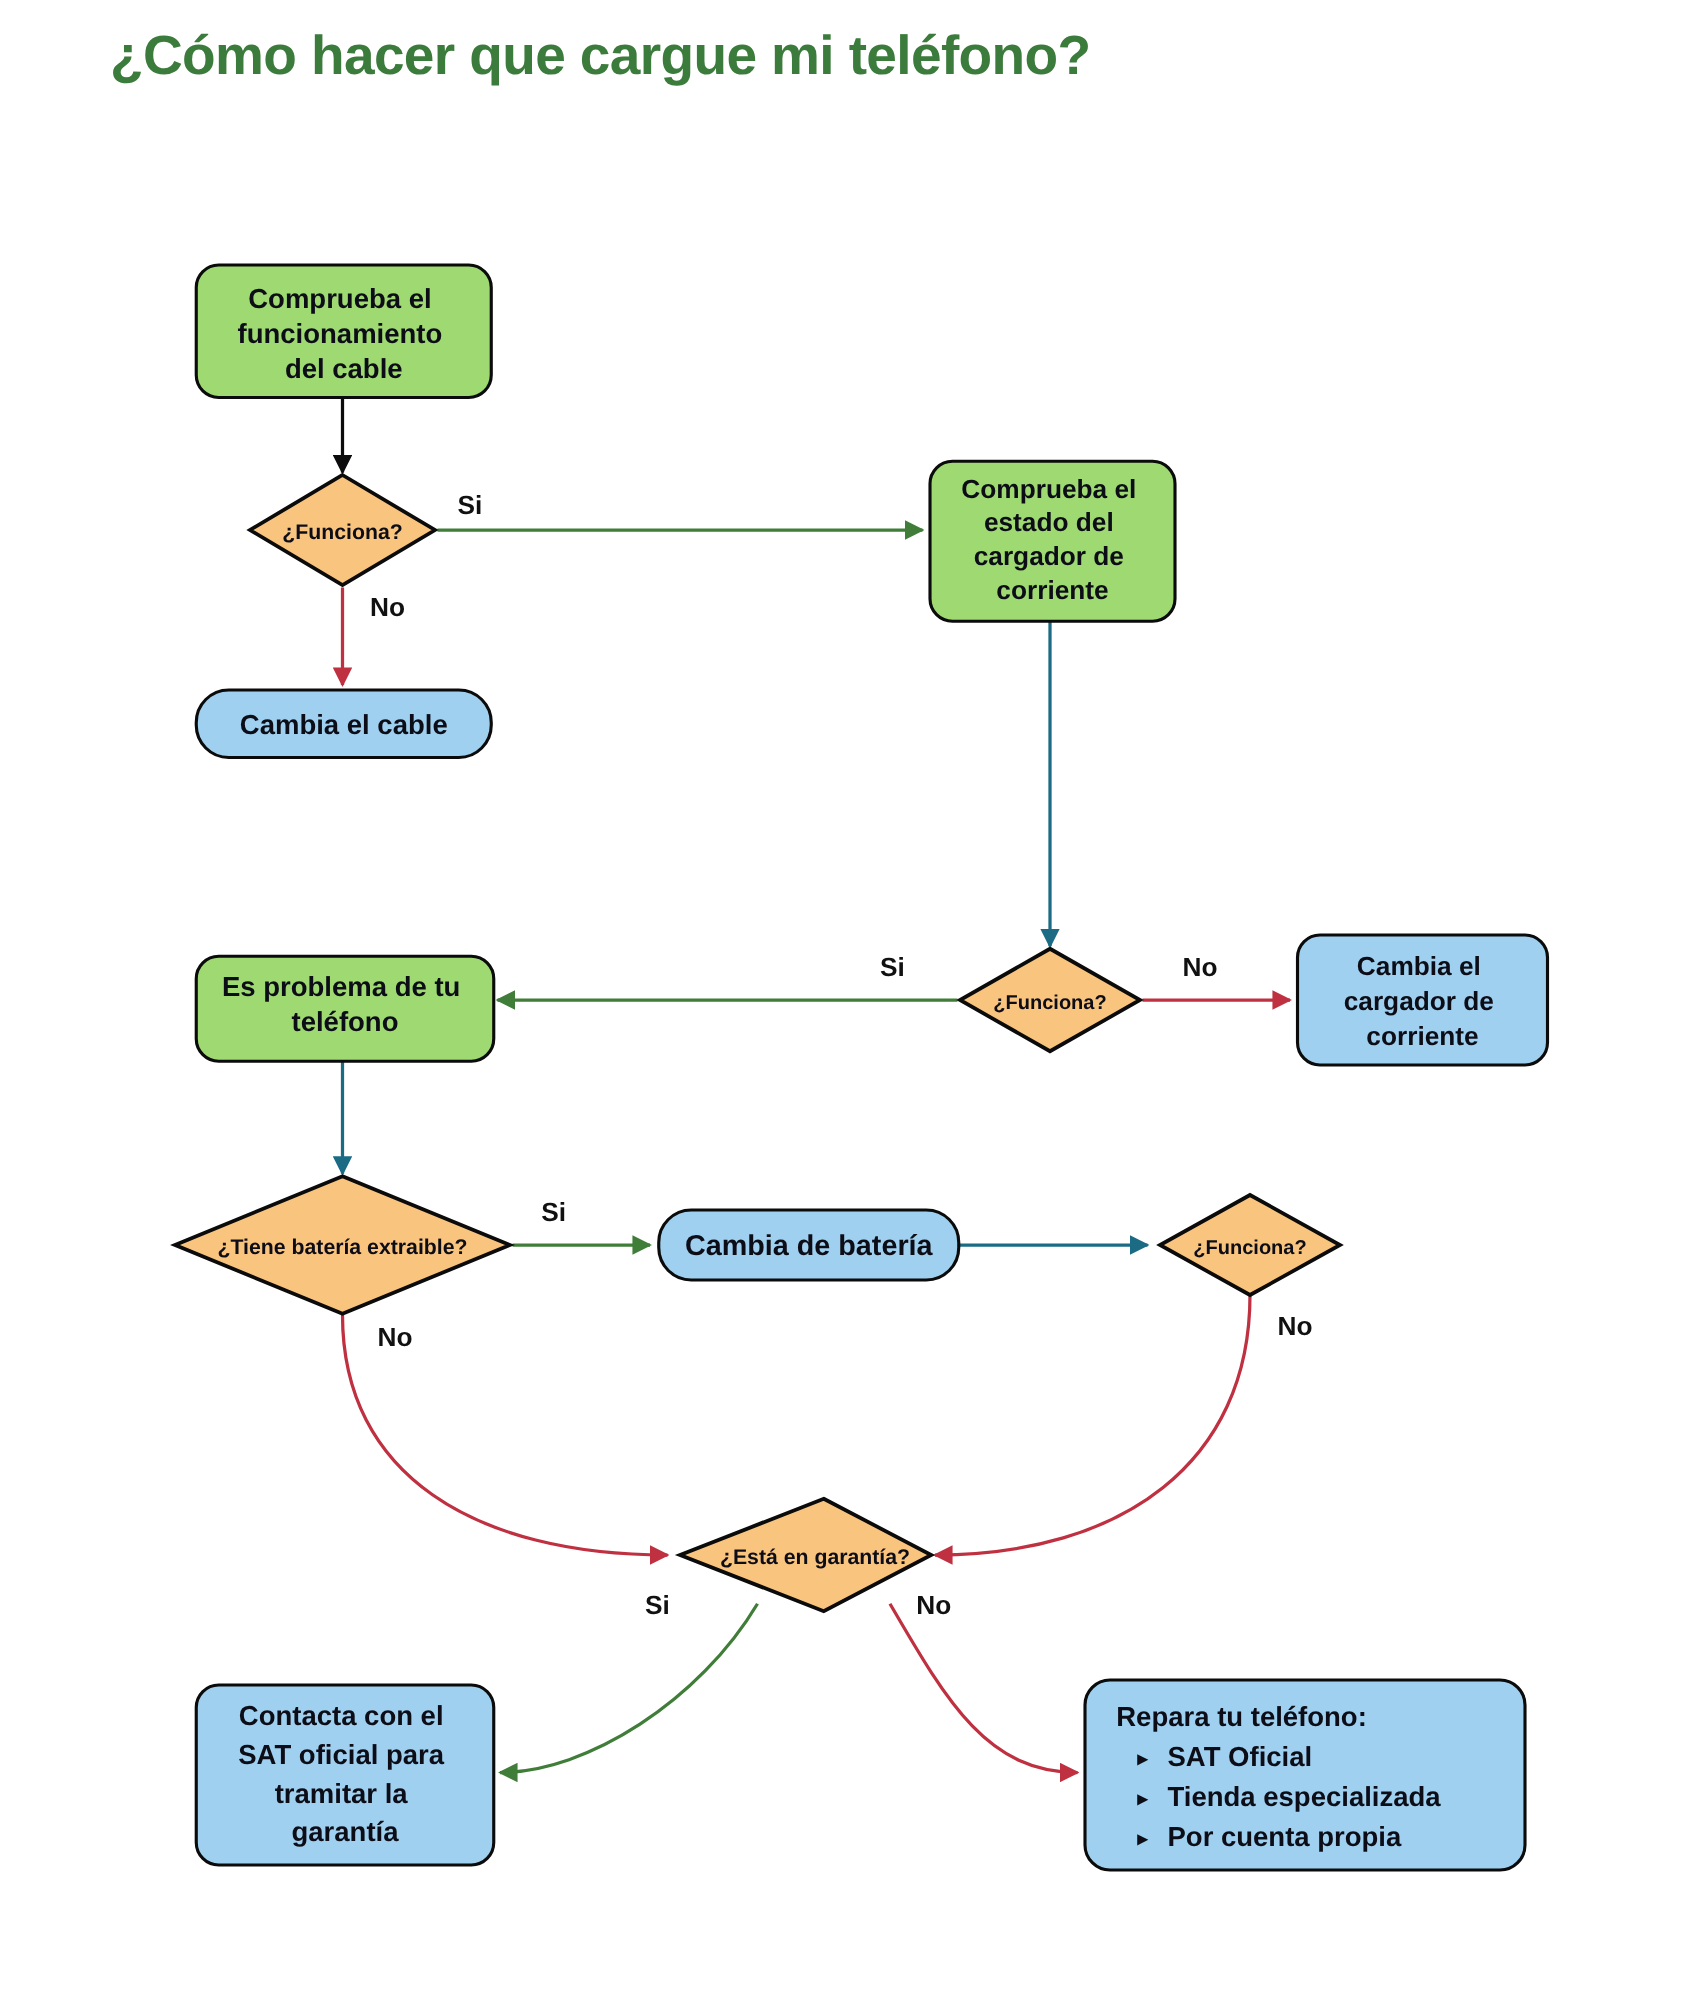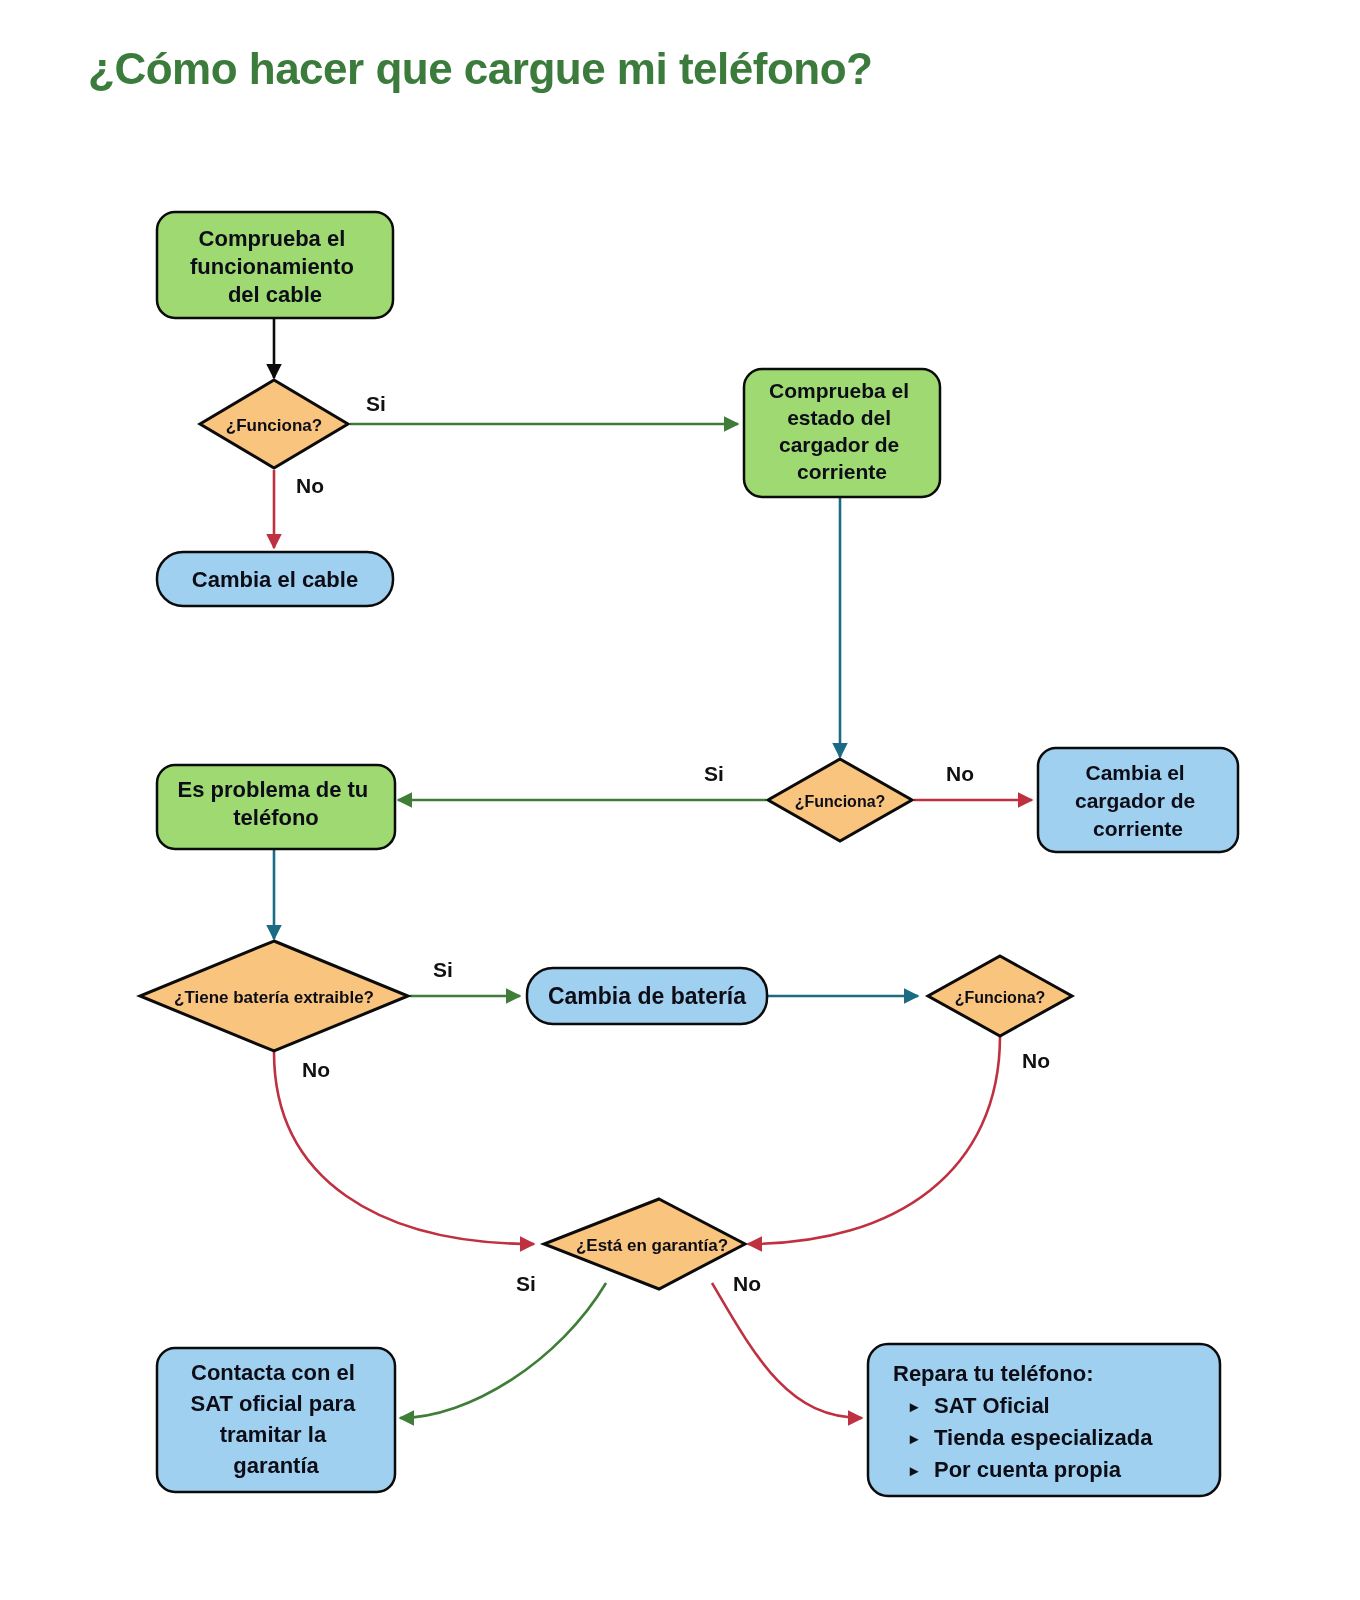--- a/index.html
+++ b/index.html
@@ -16,21 +16,20 @@
   }
   #flow-title {
     position: absolute;
     left: 88px;
     top: 20px;
     font-size: 44px;
     font-weight: bold;
     color: #3b7b3b;
     letter-spacing: -0.5px;
     white-space: nowrap;
-    margin-top: 24px;
   }
   #flow-canvas {
     position: absolute;
     left: 0;
     top: 0;
     width: 1360px;
     height: 1600px;
   }
   .node-label {
     font-family: "Liberation Sans", sans-serif;

